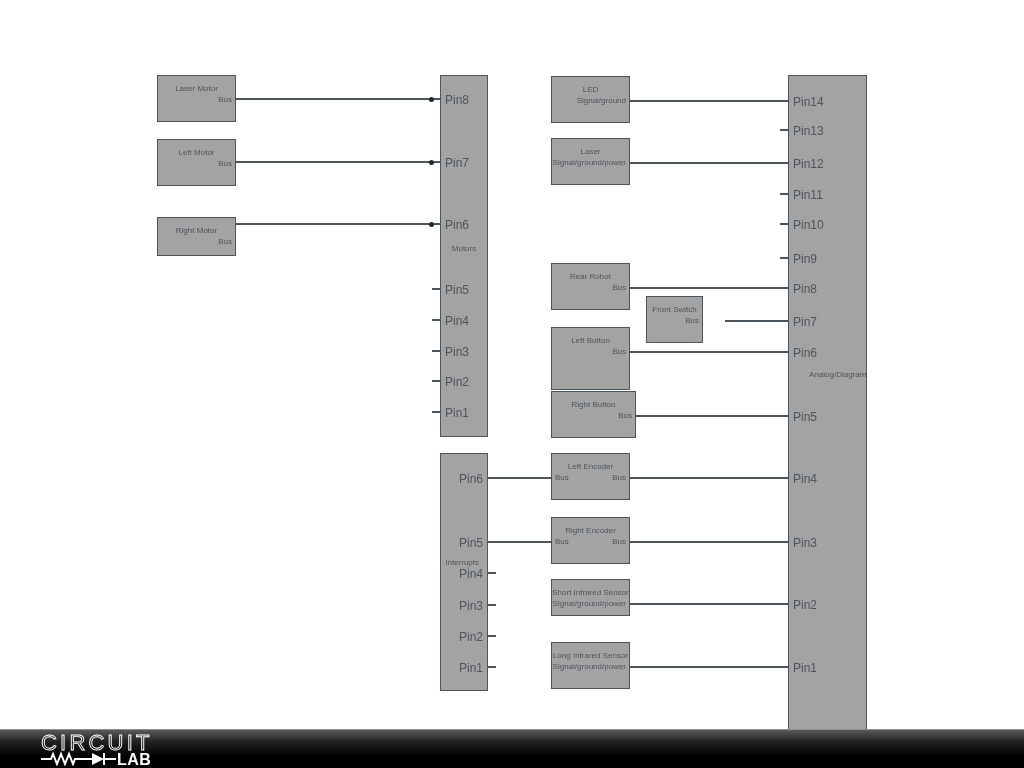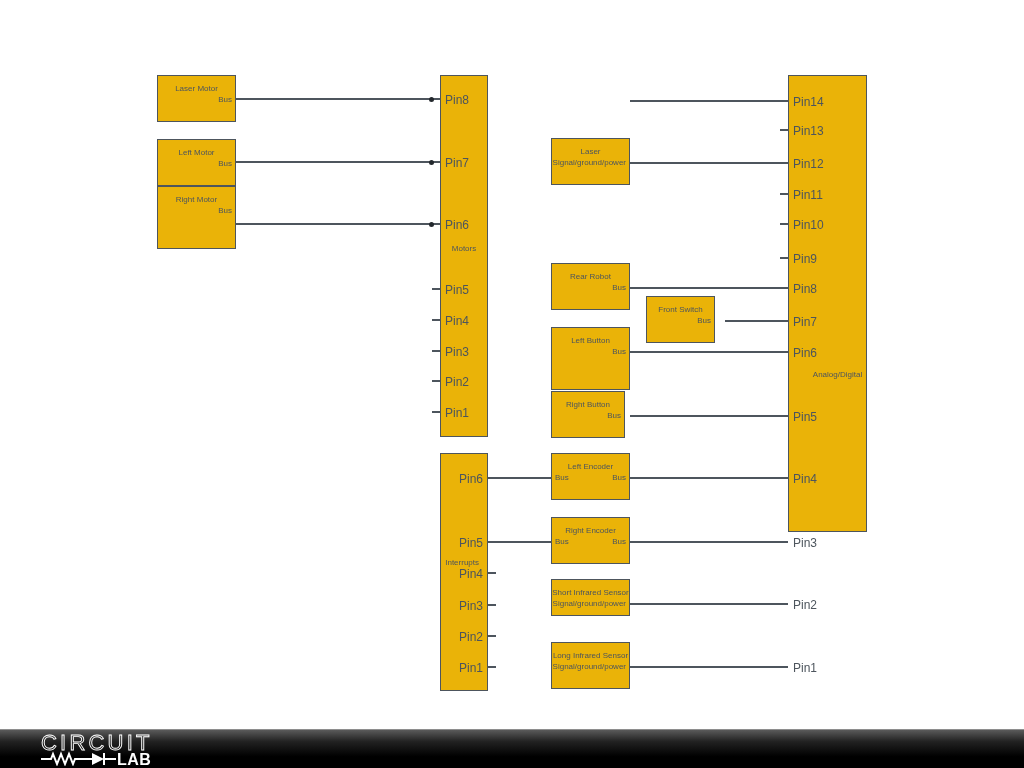--- a/index.html
+++ b/index.html
@@ -5,21 +5,21 @@
   html,body{margin:0;padding:0;background:#fff;}
   #stage{
     position:relative;width:1024px;height:768px;background:#ffffff;overflow:hidden;
     font-family:"Liberation Sans", sans-serif;color:#4d555d;
   }
   .page-title{
     position:absolute;left:66px;top:41px;width:958px;text-align:center;
     font-size:23px;font-weight:bold;color:#3c434d;letter-spacing:0.2px;
   }
   .cbox{
-    position:absolute;border:1.5px solid #4d555d;background:#eab308;
+    position:absolute;border:1.5px solid #4d555d;background:#a3a3a3;
     box-sizing:border-box;font-size:8px;line-height:9px;
   }
   .cbox .ctitle{
     position:absolute;left:0;right:0;top:8px;text-align:center;white-space:nowrap;
   }
   .cbox .csub-r{position:absolute;right:3px;top:19px;white-space:nowrap;}
   .cbox .csub-l{position:absolute;left:3px;top:19px;white-space:nowrap;}
   .pinlbl{position:absolute;font-size:12px;line-height:10px;white-space:nowrap;}
   .pin-r{right:4px;text-align:right;}
   .pin-l{left:4px;}
@@ -80,42 +80,46 @@
   <div class="tick" style="left:780px;top:257px"></div>
 
   <div class="cbox" style="left:157px;top:75px;width:79px;height:47px">
     <div class="ctitle">Laser Motor</div>
     <div class="csub-r">Bus</div>
   </div>
   <div class="cbox" style="left:157px;top:139px;width:79px;height:47px">
     <div class="ctitle">Left Motor</div>
     <div class="csub-r">Bus</div>
   </div>
-  <div class="cbox" style="left:157px;top:186px;width:79px;height:63px">
+  <div class="cbox" style="left:157px;top:217px;width:79px;height:39px">
     <div class="ctitle">Right Motor</div>
     <div class="csub-r">Bus</div>
   </div>
 
+  <div class="cbox" style="left:551px;top:76px;width:79px;height:47px">
+    <div class="ctitle">LED</div>
+    <div class="csub-r">Signal/ground</div>
+  </div>
   <div class="cbox" style="left:551px;top:138px;width:79px;height:47px">
     <div class="ctitle">Laser</div>
     <div class="csub-r">Signal/ground/power</div>
   </div>
   <div class="cbox" style="left:551px;top:263px;width:79px;height:47px">
     <div class="ctitle">Rear Robot</div>
     <div class="csub-r">Bus</div>
   </div>
-  <div class="cbox" style="left:646px;top:296px;width:69px;height:47px">
+  <div class="cbox" style="left:646px;top:296px;width:57px;height:47px">
     <div class="ctitle">Front Switch</div>
     <div class="csub-r">Bus</div>
   </div>
   <div class="cbox" style="left:551px;top:327px;width:79px;height:63px">
     <div class="ctitle">Left Button</div>
     <div class="csub-r">Bus</div>
   </div>
-  <div class="cbox" style="left:551px;top:391px;width:74px;height:47px">
+  <div class="cbox" style="left:551px;top:391px;width:85px;height:47px">
     <div class="ctitle">Right Button</div>
     <div class="csub-r">Bus</div>
   </div>
   <div class="cbox" style="left:551px;top:453px;width:79px;height:47px">
     <div class="ctitle">Left Encoder</div>
     <div class="csub-l">Bus</div>
     <div class="csub-r">Bus</div>
   </div>
   <div class="cbox" style="left:551px;top:517px;width:79px;height:47px">
     <div class="ctitle">Right Encoder</div>
@@ -146,36 +150,36 @@
   <div class="cbox" style="left:440px;top:453px;width:48px;height:238px">
     <span class="pinlbl pin-r" style="top:20px">Pin6</span>
     <span class="pinlbl pin-r" style="top:84px">Pin5</span>
     <span class="pinlbl pin-r" style="top:115px">Pin4</span>
     <span class="pinlbl pin-r" style="top:147px">Pin3</span>
     <span class="pinlbl pin-r" style="top:178px">Pin2</span>
     <span class="pinlbl pin-r" style="top:209px">Pin1</span>
     <div class="iclabel-r" style="top:104px">Interrupts</div>
   </div>
 
-  <div class="cbox" style="left:788px;top:75px;width:79px;height:457px">
+  <div class="cbox" style="left:788px;top:75px;width:79px;height:655px">
     <span class="pinlbl pin-l" style="top:21px">Pin14</span>
     <span class="pinlbl pin-l" style="top:50px">Pin13</span>
     <span class="pinlbl pin-l" style="top:83px">Pin12</span>
     <span class="pinlbl pin-l" style="top:114px">Pin11</span>
     <span class="pinlbl pin-l" style="top:144px">Pin10</span>
     <span class="pinlbl pin-l" style="top:178px">Pin9</span>
     <span class="pinlbl pin-l" style="top:208px">Pin8</span>
     <span class="pinlbl pin-l" style="top:241px">Pin7</span>
     <span class="pinlbl pin-l" style="top:272px">Pin6</span>
     <span class="pinlbl pin-l" style="top:336px">Pin5</span>
     <span class="pinlbl pin-l" style="top:398px">Pin4</span>
     <span class="pinlbl pin-l" style="top:462px">Pin3</span>
     <span class="pinlbl pin-l" style="top:524px">Pin2</span>
     <span class="pinlbl pin-l" style="top:587px">Pin1</span>
-    <div class="iclabel" style="top:294px;text-align:center;left:20px;right:0">Analog/Digital</div>
+    <div class="iclabel" style="top:294px;text-align:center;left:20px;right:0">Analog/Diagram</div>
   </div>
 
   <div class="footer">
     <svg class="footer-logo" width="140" height="34" viewBox="0 0 140 34">
       <text x="1" y="18" font-family="Liberation Sans, sans-serif" font-size="22" letter-spacing="3.2" fill="none" stroke="#ffffff" stroke-width="0.9">CIRCUIT</text>
       <g stroke="#ffffff" stroke-width="2" fill="none">
         <polyline points="1,27 11,27 13,22 17,32 21,22 25,32 29,22 33,32 35,27 52,27"></polyline>
         <line x1="64" y1="21" x2="64" y2="33"></line>
         <line x1="64" y1="27" x2="76" y2="27"></line>
       </g>

